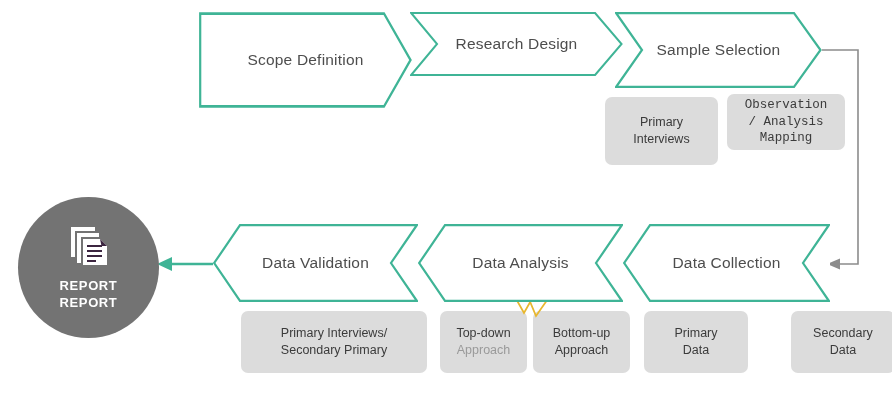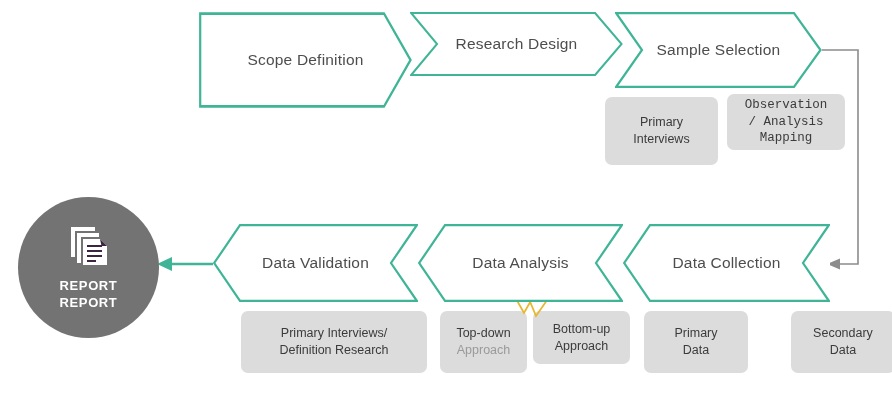--- a/index.html
+++ b/index.html
@@ -135,32 +135,32 @@
   <div class="chev" style="left:623px;top:224px;width:207px;height:78px;">
     <svg class="chev-svg" viewBox="0 0 207 78" preserveAspectRatio="none">
       <path d="M 205.8 1.2 L 27 1.2 L 1.2 39 L 27 76.8 L 205.8 76.8 L 180 39 Z" fill="#ffffff" stroke="#3fb496" stroke-width="2.2" stroke-linejoin="miter"></path>
     </svg>
     <span class="lbl">Data Collection</span>
   </div>
 
   <div class="gbox" style="left:241px;top:311px;width:186px;height:62px;justify-content:center;">
     <div>
       <div>Primary Interviews/</div>
-      <div>Definition Research</div>
+      <div>Secondary Primary</div>
     </div>
   </div>
 
   <div class="gbox" style="left:440px;top:311px;width:87px;height:62px;justify-content:center;">
     <div>
       <div>Top-down</div>
       <div class="dim">Approach</div>
     </div>
   </div>
 
-  <div class="gbox" style="left:533px;top:311px;width:97px;height:53px;">
+  <div class="gbox" style="left:533px;top:311px;width:97px;height:62px;">
     <div>
       <div>Bottom-up</div>
       <div>Approach</div>
     </div>
   </div>
 
   <div class="gbox" style="left:644px;top:311px;width:104px;height:62px;">
     <div>
       <div>Primary</div>
       <div>Data</div>

